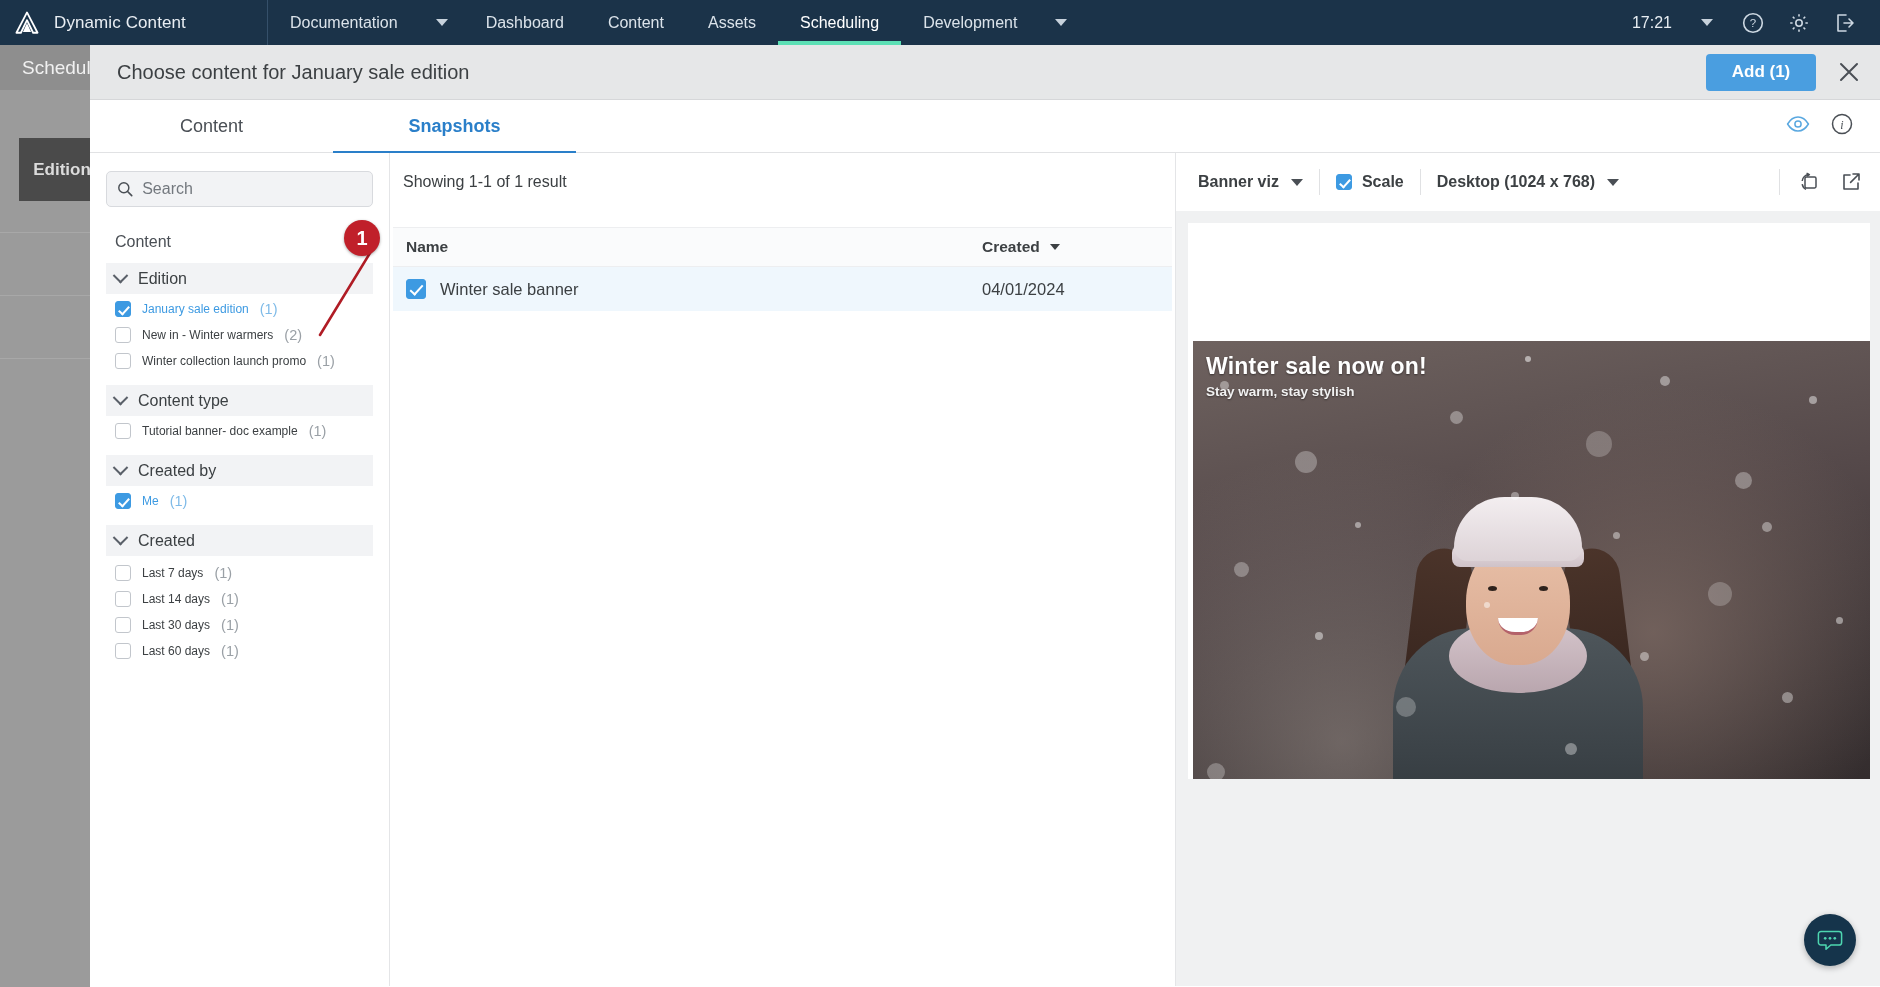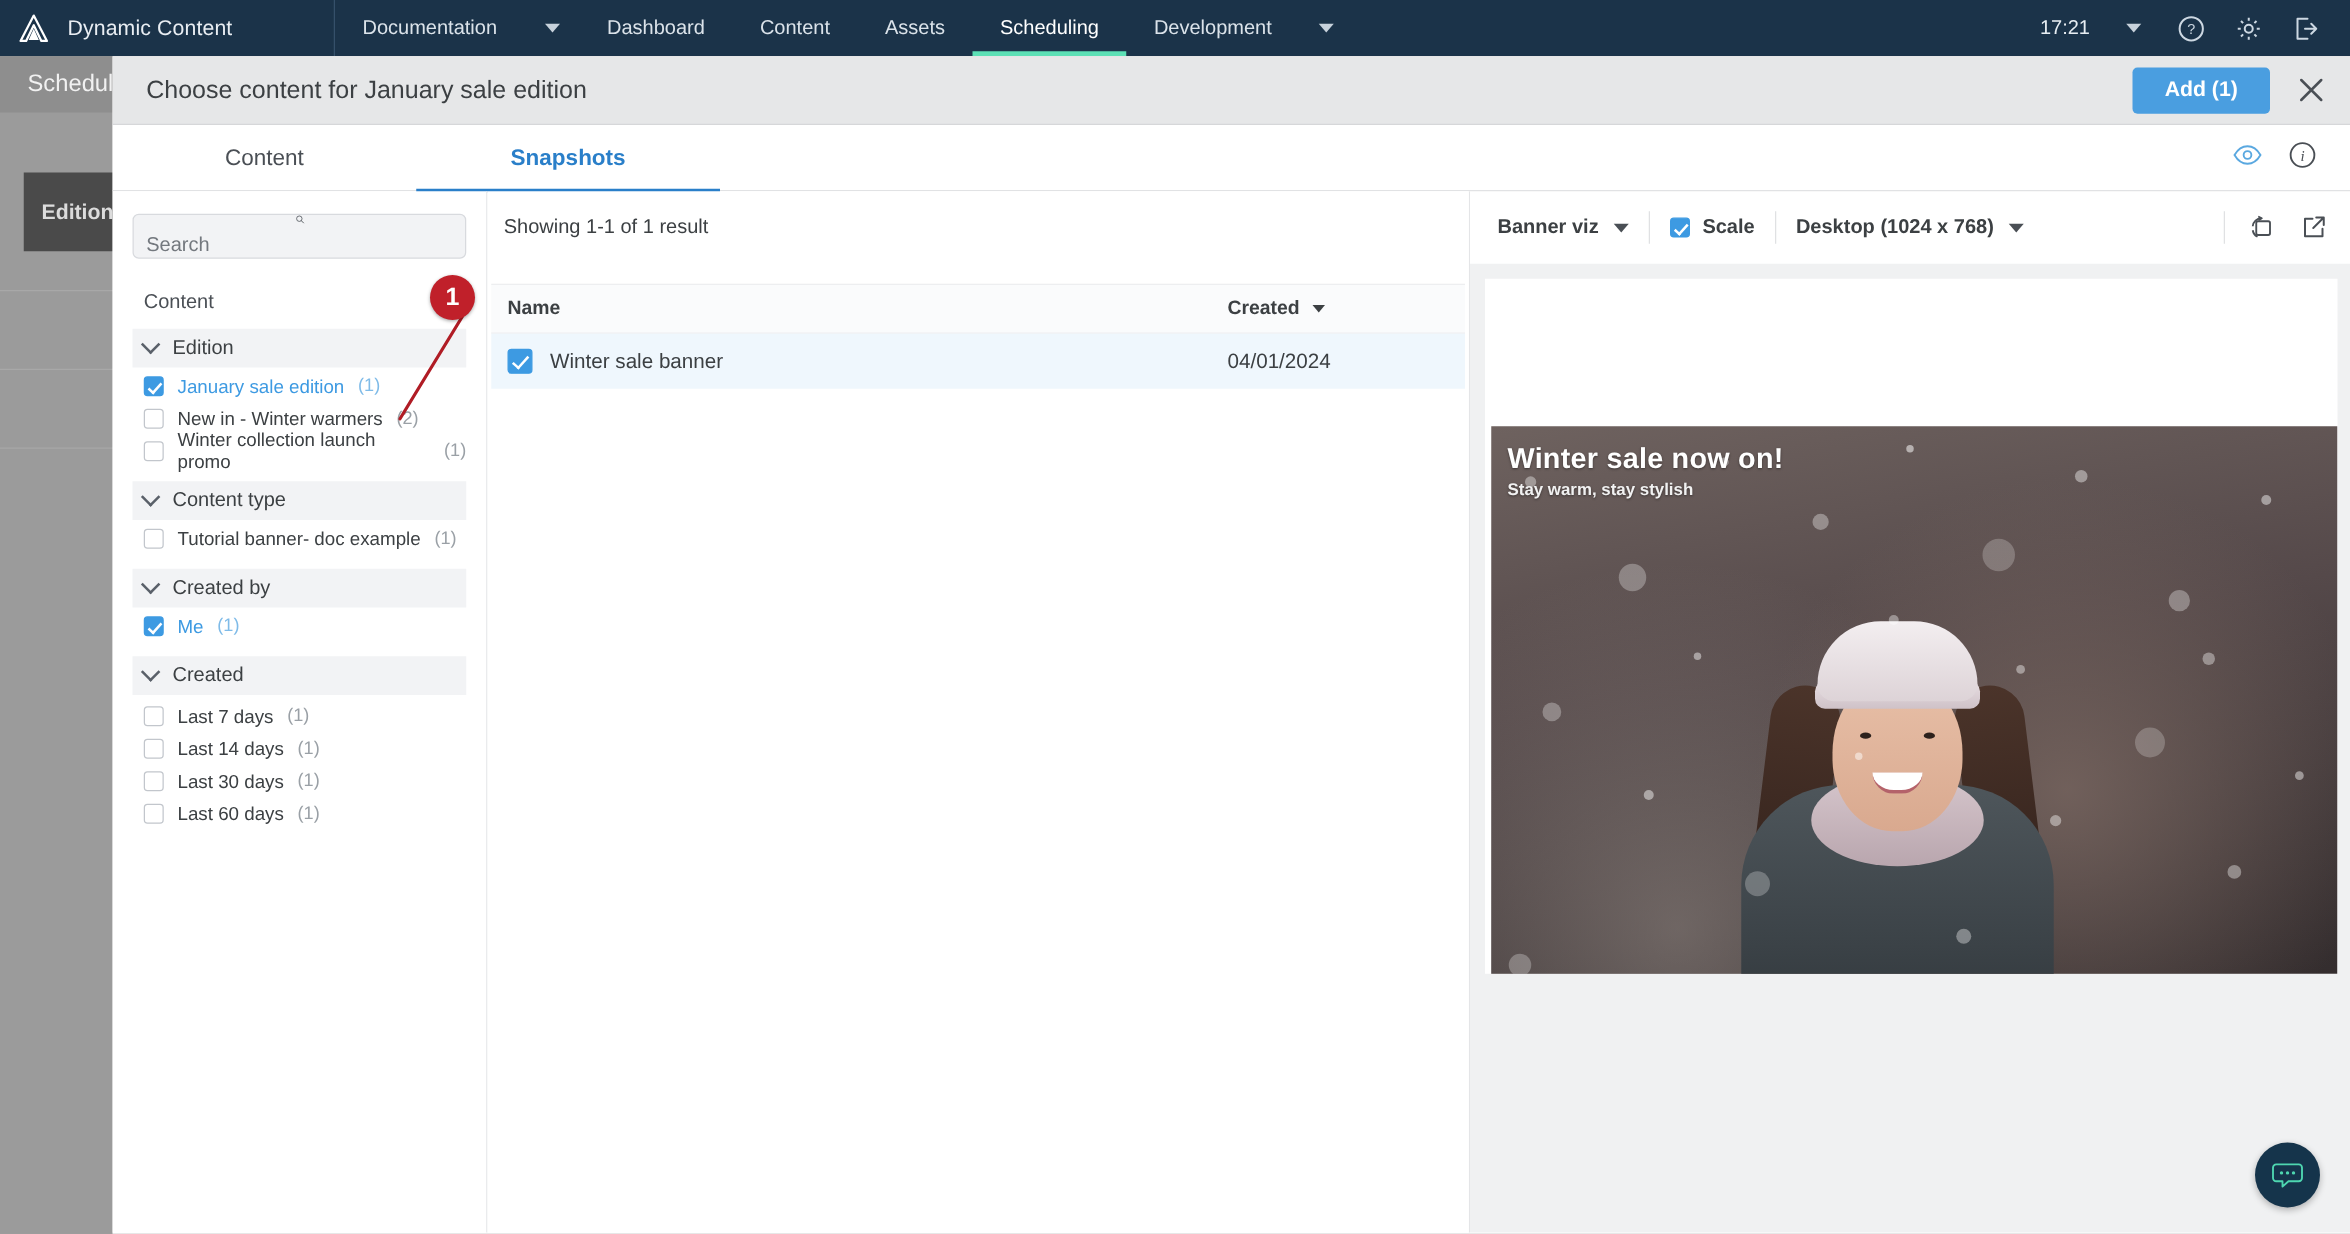--- a/index.html
+++ b/index.html
@@ -108,21 +108,21 @@
   
   .modal-body { display: flex; height: 833px; }
 
   
   .filters-pane {
     width: 300px; flex: 0 0 300px; padding: 18px 16px 0 16px;
     border-right: 1px solid #e4e5e7; background: #fff; position: relative;
   }
   .search-box {
     height: 36px; border: 1px solid #d8dade; border-radius: 5px;
-    background: #f2f3f5; display: flex; align-items: center; padding: 0 10px; gap: 9px; flex-direction: column;
+    background: #f2f3f5; display: flex; align-items: center; padding: 0 10px; gap: 9px;
   }
   .search-input {
     border: none; outline: none; background: transparent; font-size: 16px;
     color: #4a4f55; width: 100%; font-family: "Liberation Sans", sans-serif;
   }
   .search-input::placeholder { color: #73787e; }
   .filters-label { font-size: 16px; color: #4a4f55; margin: 26px 0 12px 9px; }
 
   .filter-group-head {
     height: 31px; background: #f2f3f5; display: flex; align-items: center;
@@ -141,21 +141,21 @@
   .cb {
     width: 16px; height: 16px; flex: 0 0 16px; border: 1.6px solid #c2c6cc;
     border-radius: 3px; background: #fff; position: relative;
   }
   .cb.checked { background: #3d9ae2; border-color: #3d9ae2; }
   .cb.checked::after {
     content: ""; position: absolute; left: 5px; top: 1.5px; width: 4px; height: 9px;
     border-right: 2.2px solid #fff; border-bottom: 2.2px solid #fff;
     transform: rotate(42deg);
   }
-  .filter-name { font-size: 15px; color: #3c4043; }
+  .filter-name { font-size: 12px; color: #3c4043; }
   .filter-row.selected .filter-name { color: #3d9ae2; }
   .filter-count { font-size: 14.5px; color: #9aa0a6; }
   .filter-row.selected .filter-count { color: #7fbbe8; }
 
   
   .marker {
     position: absolute; width: 36px; height: 36px; border-radius: 50%;
     background: #c0202a; color: #fff; font-size: 20px; font-weight: bold;
     display: flex; align-items: center; justify-content: center;
     box-shadow: 0 1px 3px rgba(0,0,0,.35); z-index: 20;

